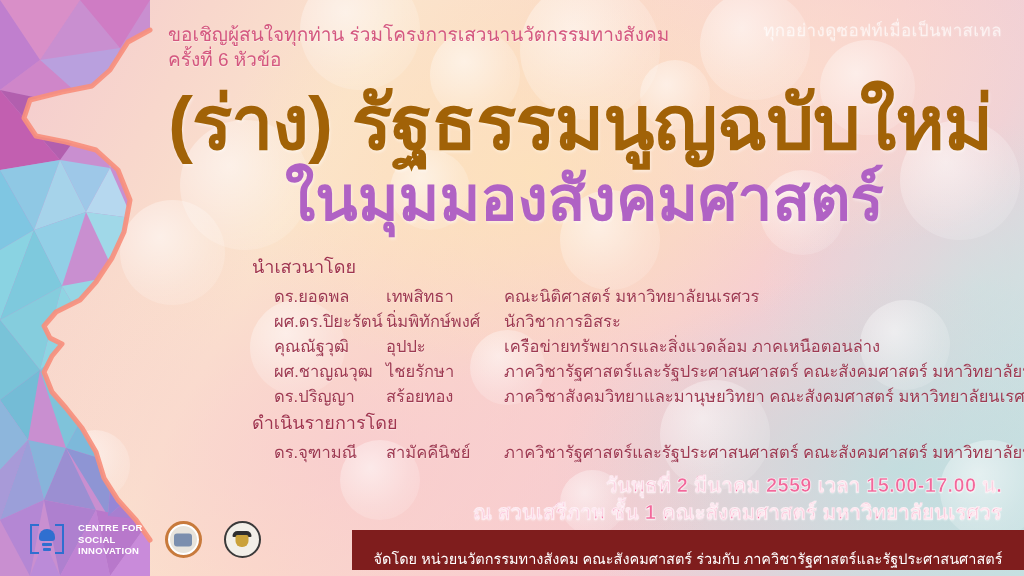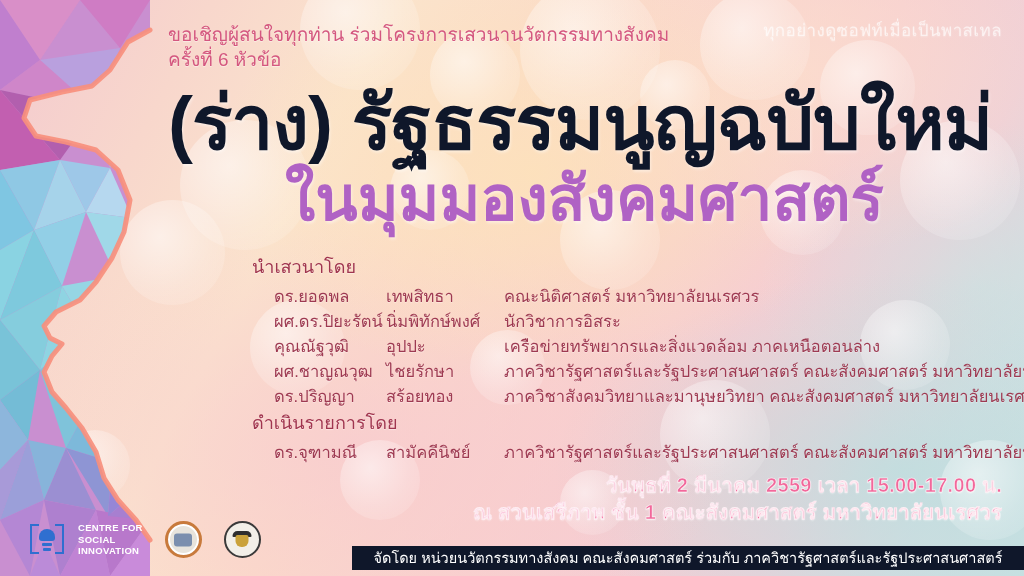--- a/index.html
+++ b/index.html
@@ -69,21 +69,21 @@
     font-size:19px;
     text-shadow:0 1px 1px rgba(255,255,255,0.5);
   }
   .header .l2 { padding-left:0; }
 
   
   .title-main {
     position:absolute; left:168px; top:86px;
     width:840px;
     font-size:75px; font-weight:bold;
-    color:#0f172a; line-height:1.0;
+    color:#a16207; line-height:1.0;
     letter-spacing:-1px;
     white-space:nowrap;
     text-shadow:1px 2px 3px rgba(255,255,255,0.45);
   }
   .title-sub {
     position:absolute; left:285px; top:168px;
     width:760px;
     font-size:62px; font-weight:bold;
     color:#b062c4; line-height:1.0;
     white-space:nowrap;
@@ -115,23 +115,23 @@
   .datetime .dt-line {
     font-size:20px; font-weight:bold; color:#f2689b;
     line-height:1.33; letter-spacing:.3px;
     -webkit-text-stroke:0.6px rgba(255,255,255,0.85);
     text-shadow:0 1px 2px rgba(255,255,255,0.7);
   }
 
   
   .footer-bar {
     position:absolute; left:352px; right:0; bottom:6px;
-    height:24px;
-    background:#0f172a;
-    display:flex; align-items:flex-start; justify-content:center;
+    height:40px;
+    background:#7f1d1d;
+    display:flex; align-items:flex-end; justify-content:center;
   }
   .footer-bar span {
     font-size:14.5px; color:#ffffff; white-space:nowrap;
   }
 
   
   .logos {
     position:absolute; left:30px; bottom:18px;
     display:flex; align-items:center; gap:22px;
   }

